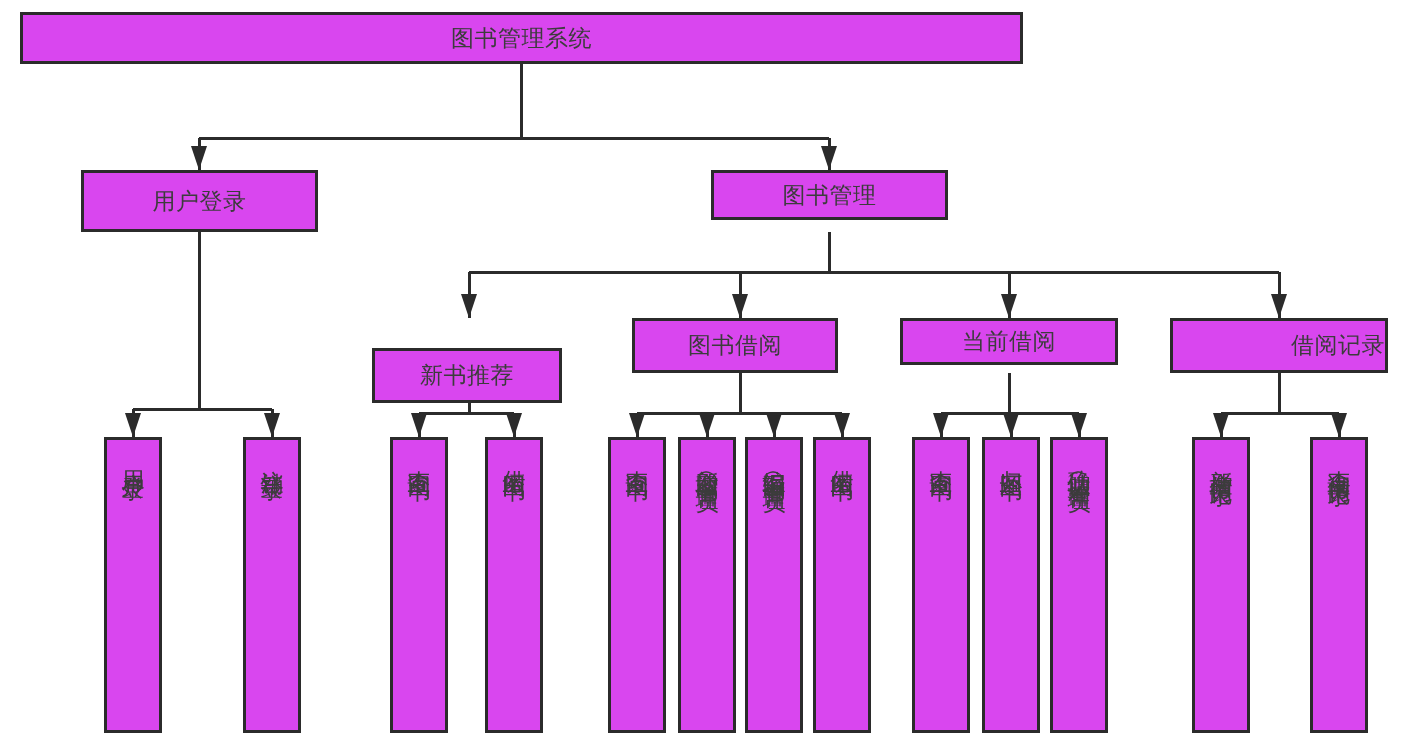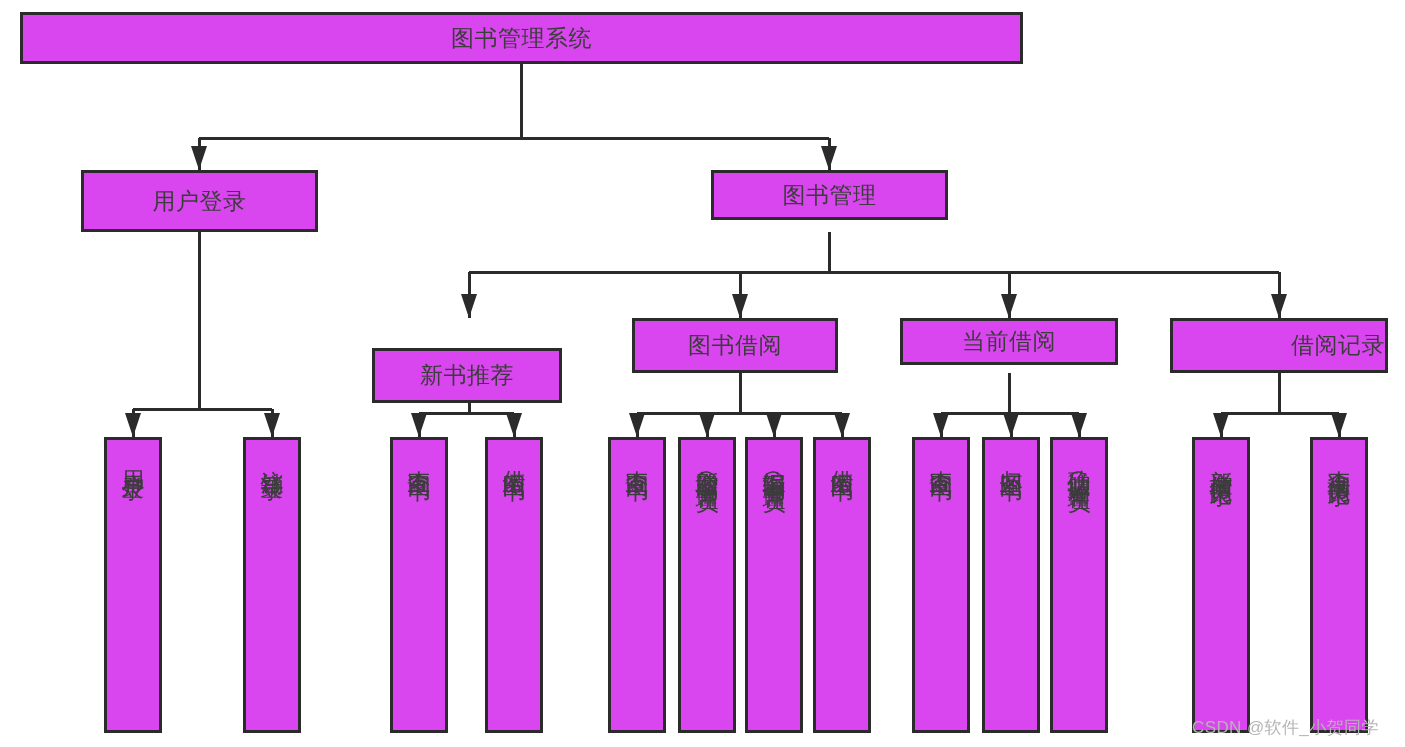--- a/index.html
+++ b/index.html
@@ -176,14 +176,13 @@
       <div class="node-box vertical" style="left: 1050px; top: 437px; width: 58px; height: 296px;">
         <div class="node-label">确认归还（管理员）</div>
       </div>
       <div class="node-box vertical" style="left: 1192px; top: 437px; width: 58px; height: 296px;">
         <div class="node-label">新增借阅记录</div>
       </div>
       <div class="node-box vertical" style="left: 1310px; top: 437px; width: 58px; height: 296px;">
         <div class="node-label">查询借阅记录</div>
       </div>
     </div>
-  <div class="watermark" style="left: 1192px; top: 716px;">CSDN @软件_小贺同学</div>
 </div>
 
 </body></html>

